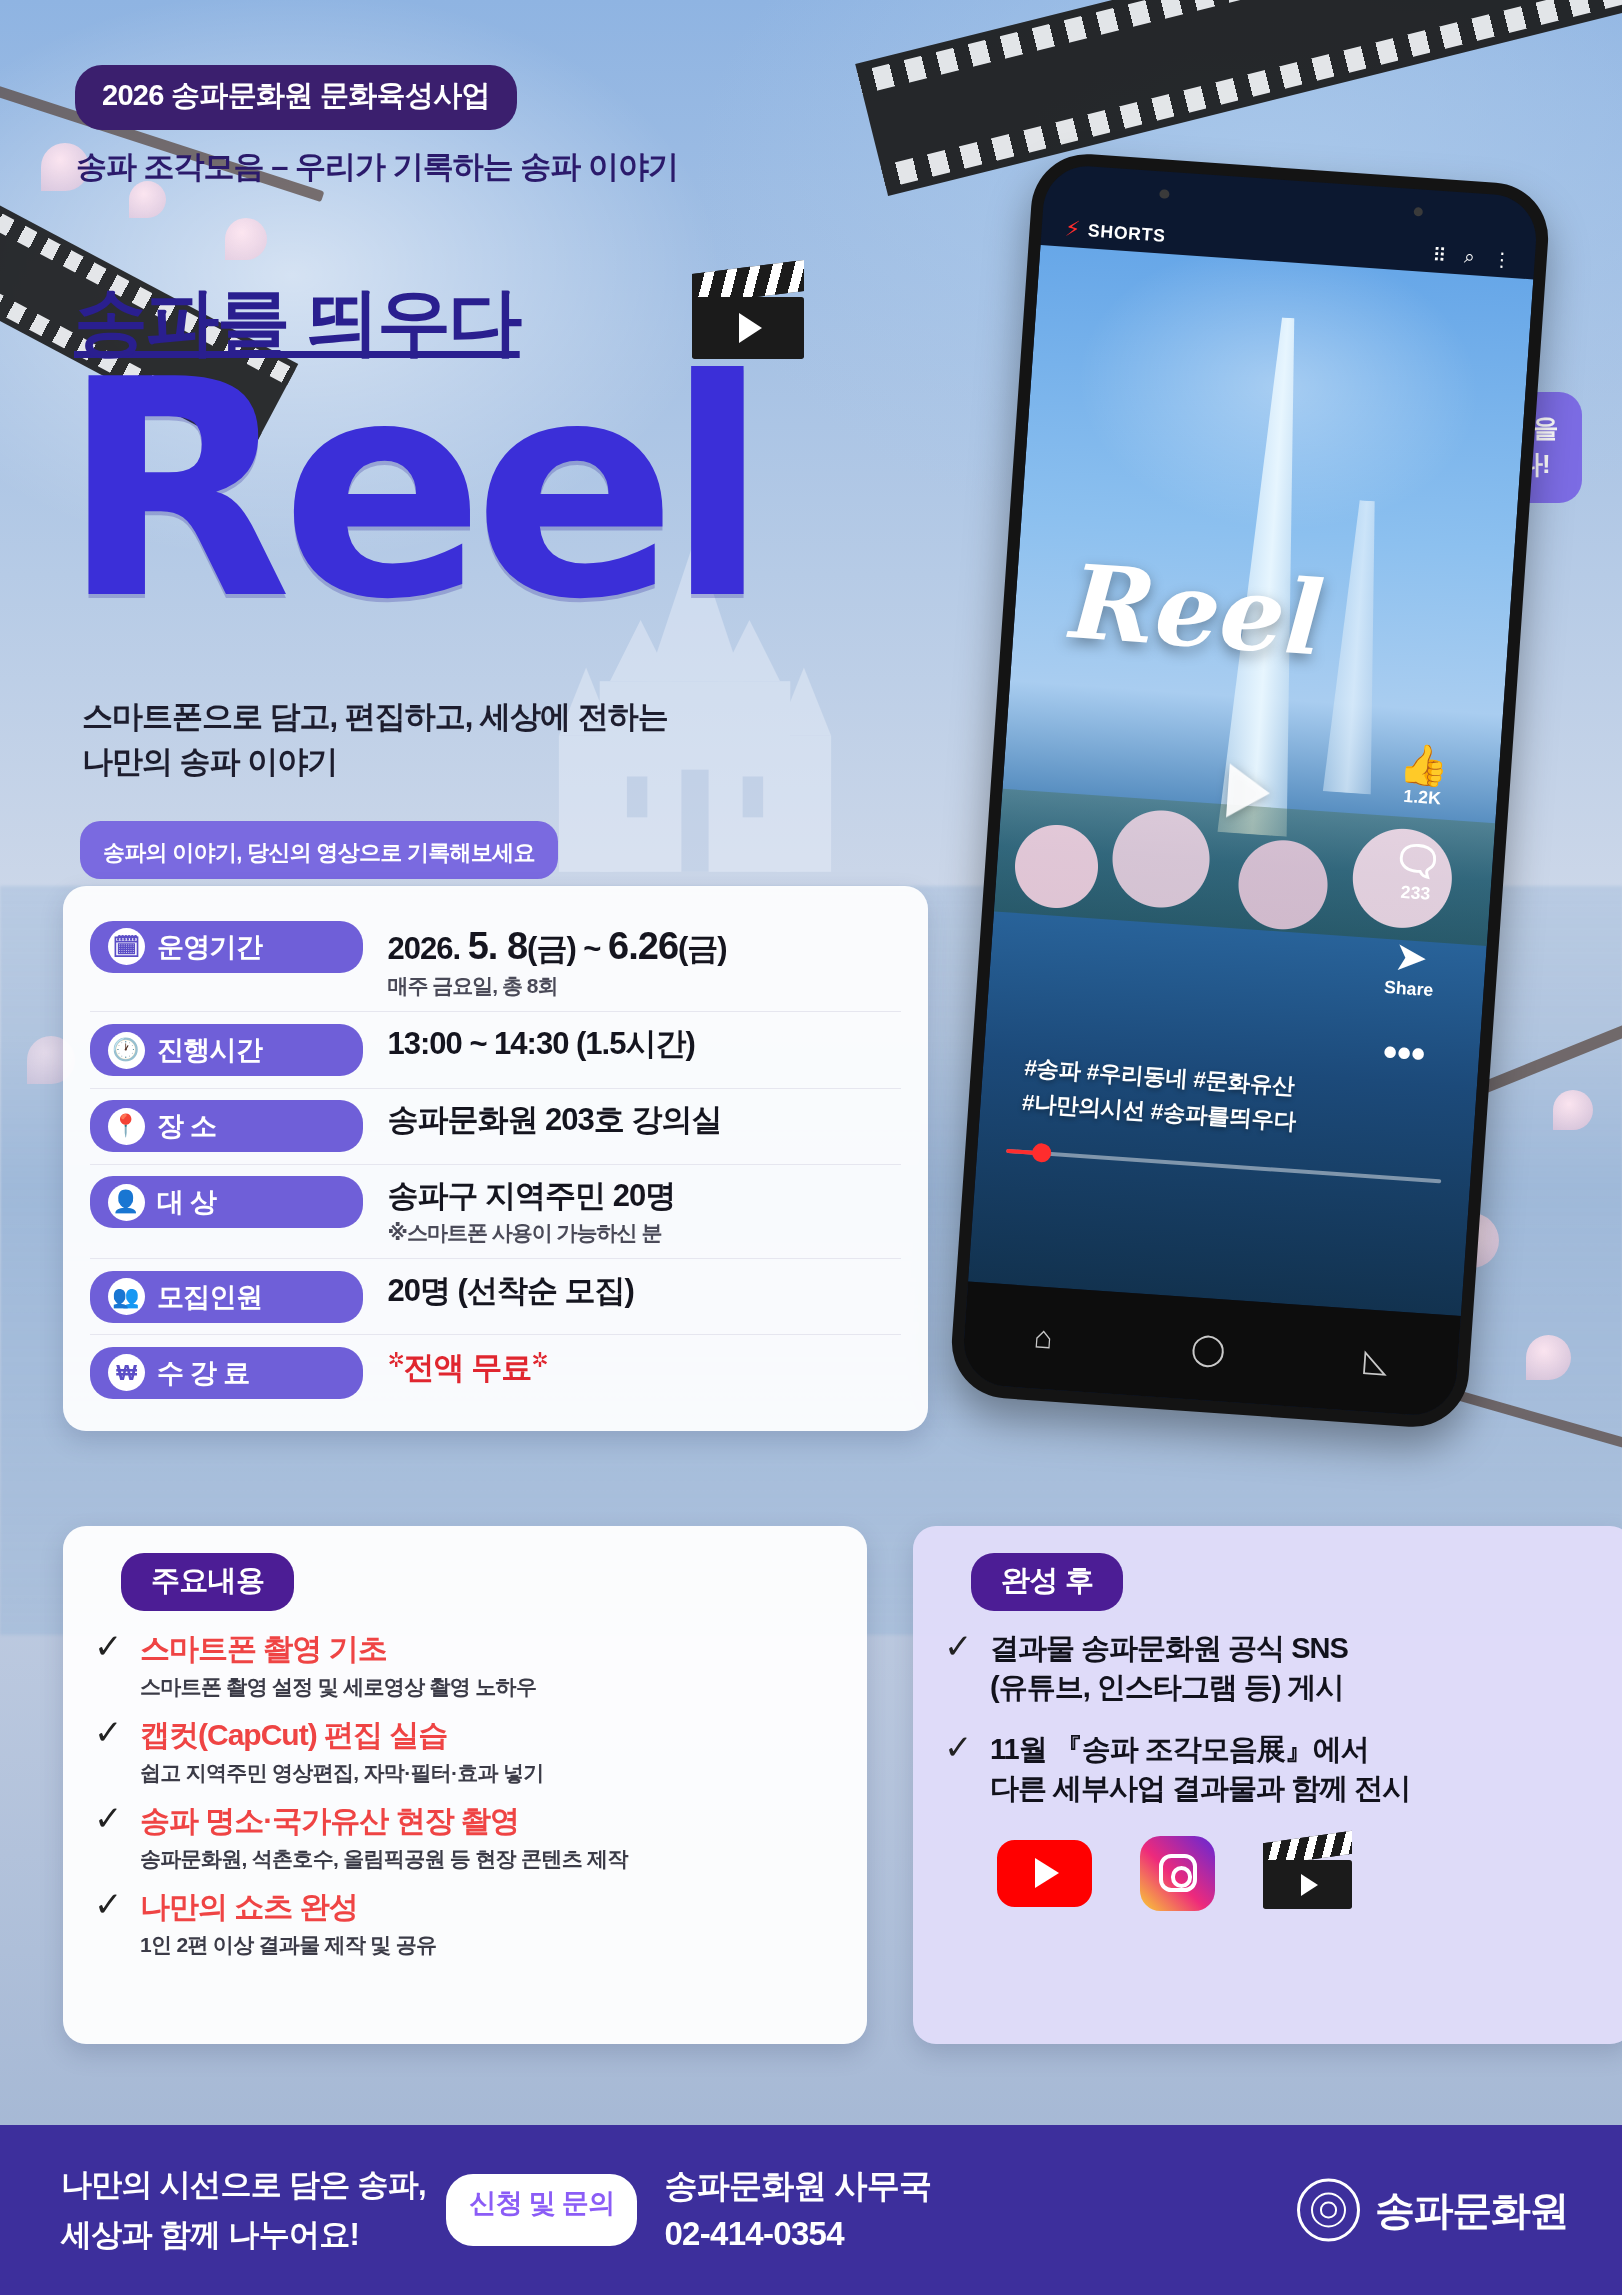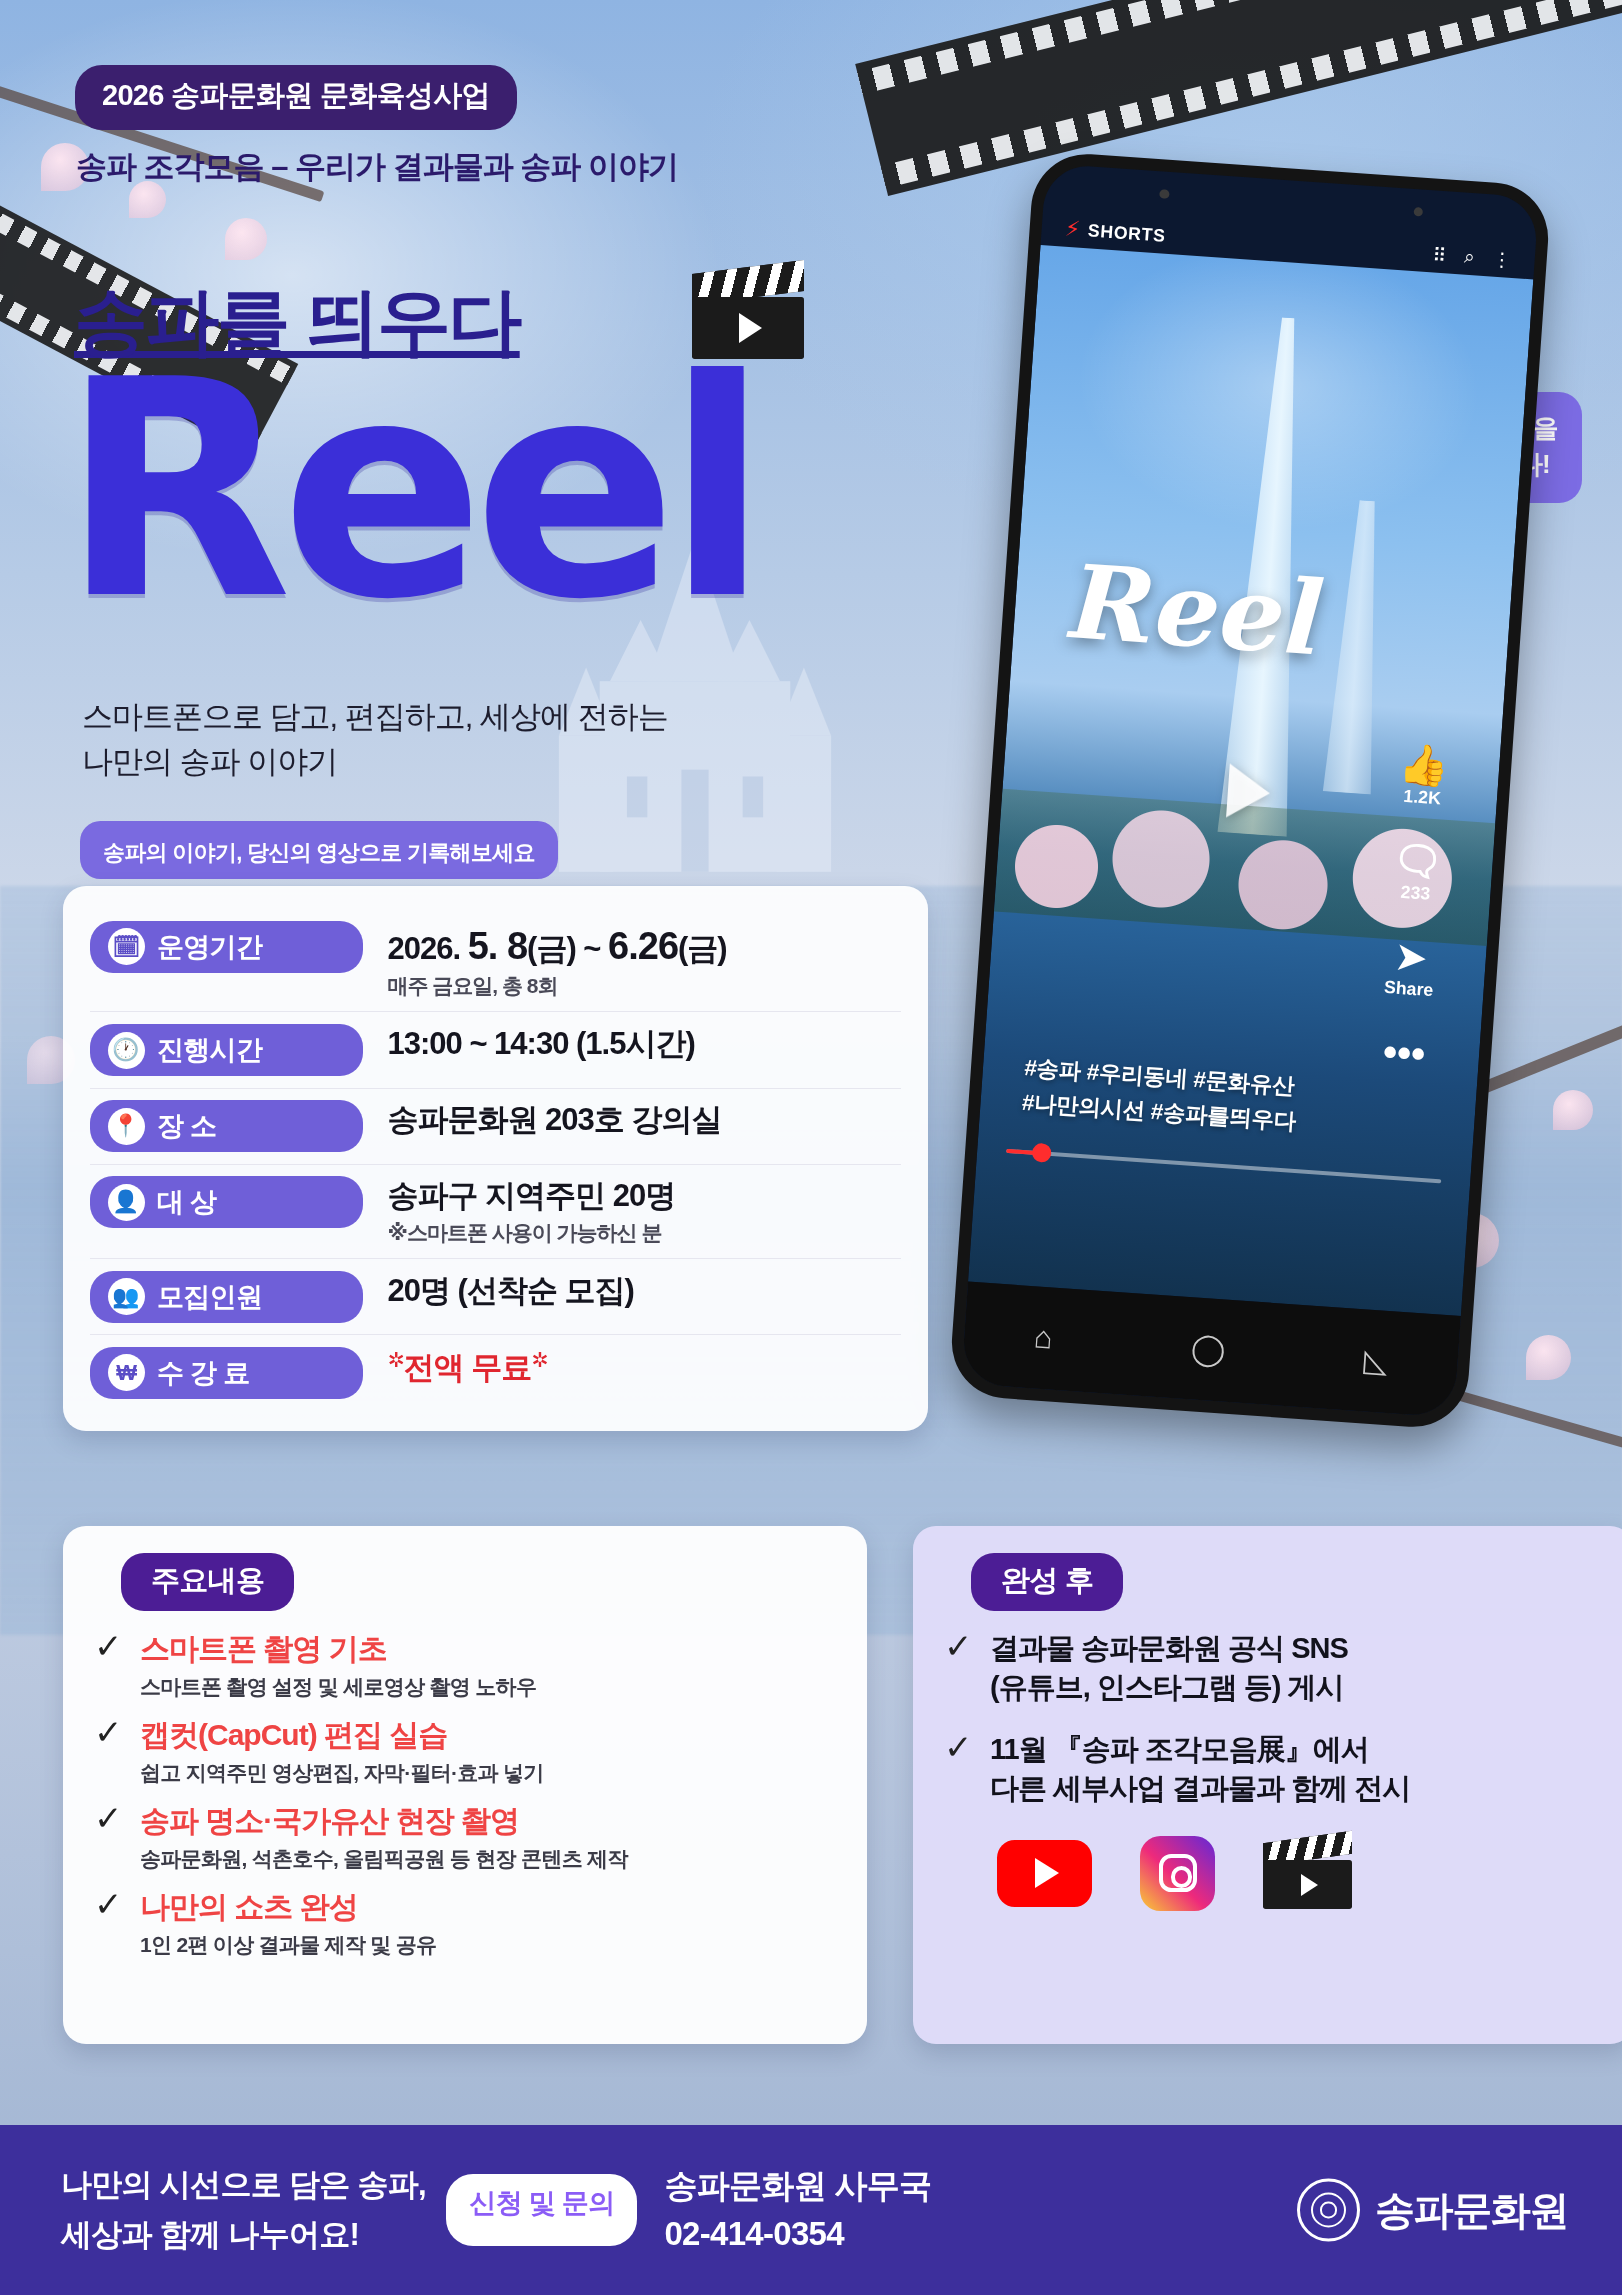--- a/index.html
+++ b/index.html
@@ -129,21 +129,21 @@
     font-weight: 800;
     color: #3b2fd8;
     font-family: "DejaVu Sans", sans-serif;
     letter-spacing: -11px;
     line-height: 1;
     text-shadow: 0 4.1px 0 rgba(40,30,150,.25);
   }
   .desc {
     position: absolute; left: 82px; top: 695px;
     color: #1d1d2e;
-    font-size: 31px; font-weight: 400;
+    font-size: 31px; font-weight: 700;
     line-height: 1.45;
     letter-spacing: -1px;
   }
   .pill-note {
     position: absolute; left: 80px; top: 821px;
     background: #7a6ae0;
     color: #fff;
     font-size: 22px; font-weight: 600;
     padding: 17px 23px 11px;
     border-radius: 20.4px;
@@ -461,21 +461,21 @@
   <div class="branch" style="left:1363px; top:1363px; width:286px; height:9.5px; transform: rotate(16deg);"></div>
   <div class="blossom" style="left:41px; top:143px; width:48px; height:48px;"></div>
   <div class="blossom" style="left:129px; top:181px; width:37px; height:37px;"></div>
   <div class="blossom" style="left:225px; top:218px; width:42px; height:42px;"></div>
   <div class="blossom" style="left:1444px; top:1213px; width:55px; height:55px;"></div>
   <div class="blossom" style="left:1526px; top:1335px; width:45px; height:45px;"></div>
   <div class="blossom" style="left:1553px; top:1090px; width:40px; height:40px;"></div>
   <div class="blossom" style="left:27px; top:1036px; width:48px; height:48px; opacity:.7;"></div>
 
   <div class="badge-top">2026 송파문화원 문화육성사업</div>
-  <div class="subtitle-top">송파 조각모음 – 우리가 결과물과 송파 이야기</div>
+  <div class="subtitle-top">송파 조각모음 – 우리가 기록하는 송파 이야기</div>
   <div class="title-main">송파를 띄우다</div>
 
   <div class="clapper">
     <div class="clapper-top"></div>
     <div class="clapper-body">
         <span class="tri"></span>
       </div>
   </div>
 
   <div class="title-reel">Reel</div>

